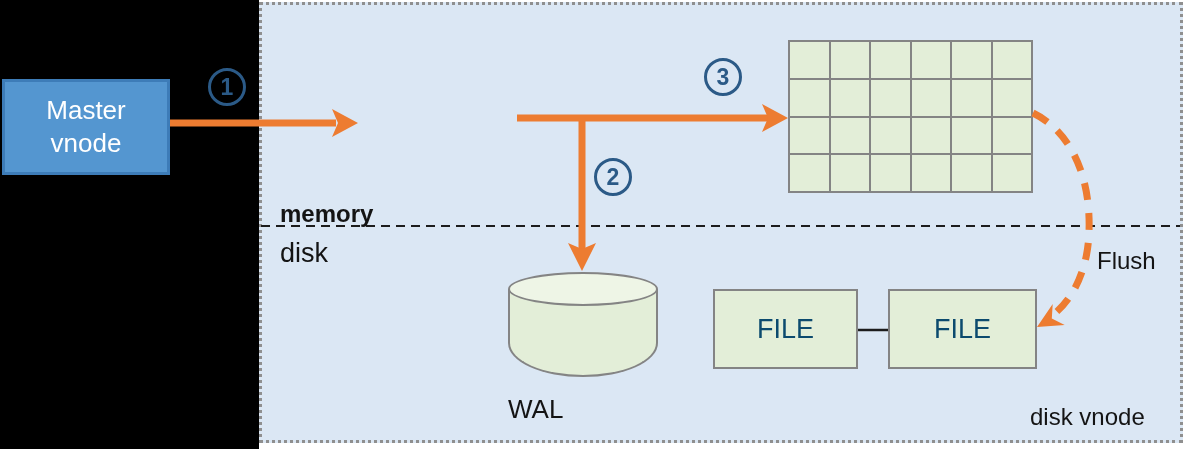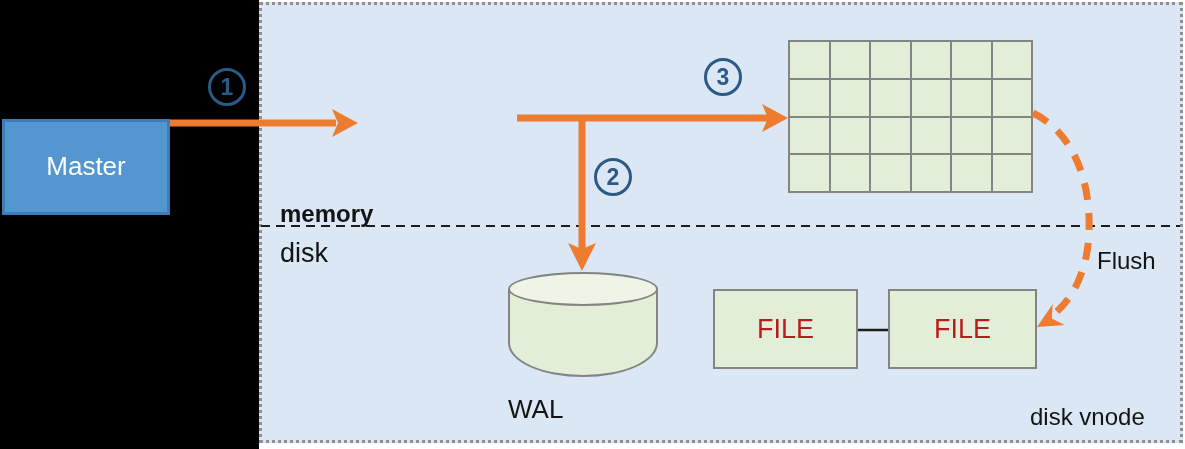--- a/index.html
+++ b/index.html
@@ -10,21 +10,21 @@
   .black-backdrop { position:absolute; left:0; top:0; width:259px; height:449px; background:#000000; }
   .panel {
     position:absolute; left:259px; top:2px; width:924px; height:441px;
     box-sizing:border-box; background:var(--panel-blue);
     border:3px dotted var(--border-gray-dark);
   }
   .master-box {
     position:absolute; left:2px; top:79px; width:168px; height:96px;
     box-sizing:border-box; background:var(--master-blue); border:3px solid var(--master-blue-border);
     color:#ffffff; font-size:26px; line-height:1.28; text-align:center;
-    display:flex; flex-direction:column; align-items:center; justify-content:center;margin-top:40px;
+    display:flex; flex-direction:column; align-items:center; justify-content:center;
   }
   .write-ellipse {
     position:absolute; left:357px; top:48px; width:161px; height:144px;
     box-sizing:border-box; border-radius:50%;
     background:var(--node-green); border:2px solid var(--border-gray);
     display:flex; align-items:center; justify-content:center;
     font-size:28px; color:#3b4045;
   }
   .memtable-grid {
     position:absolute; left:788px; top:40px; width:245px; height:153px;
@@ -40,21 +40,21 @@
   .cyl-body {
     position:absolute; left:508px; top:289px; width:150px; height:88px;
     box-sizing:border-box; background:var(--node-green);
     border:2px solid var(--border-gray); border-top:none;
     border-radius:0 0 50% 50% / 0 0 34px 34px; z-index:1;
   }
   .file-box {
     position:absolute; top:289px; width:145px; height:80px;
     box-sizing:border-box; background:var(--node-green); border:2px solid var(--border-gray);
     display:flex; align-items:center; justify-content:center;
-    font-size:27px; color:#b91c1c;
+    font-size:27px; color:#0c4a6e;
   }
   .file-box.first { left:713px; }
   .file-box.second { left:888px; width:149px; }
   .step-badge {
     position:absolute; width:38px; height:38px; box-sizing:border-box;
     border:3px solid var(--step-blue); border-radius:50%; color:var(--step-blue);
     display:flex; align-items:center; justify-content:center;
     font-size:23px; font-weight:600; background:transparent;
   }
   .step-badge.s1 { left:208px; top:68px; }
@@ -72,20 +72,21 @@
 <body>
 
 <div class="stage">
 
   <div class="black-backdrop"></div>
 
   <div class="panel"></div>
 
   <div class="master-box">
     <span>Master</span>
+    <span>vnode</span>
   </div>
 
   <div class="step-badge s1">
     <span>1</span>
   </div>
   <div class="step-badge s2">
     <span>2</span>
   </div>
   <div class="step-badge s3">
     <span>3</span>

